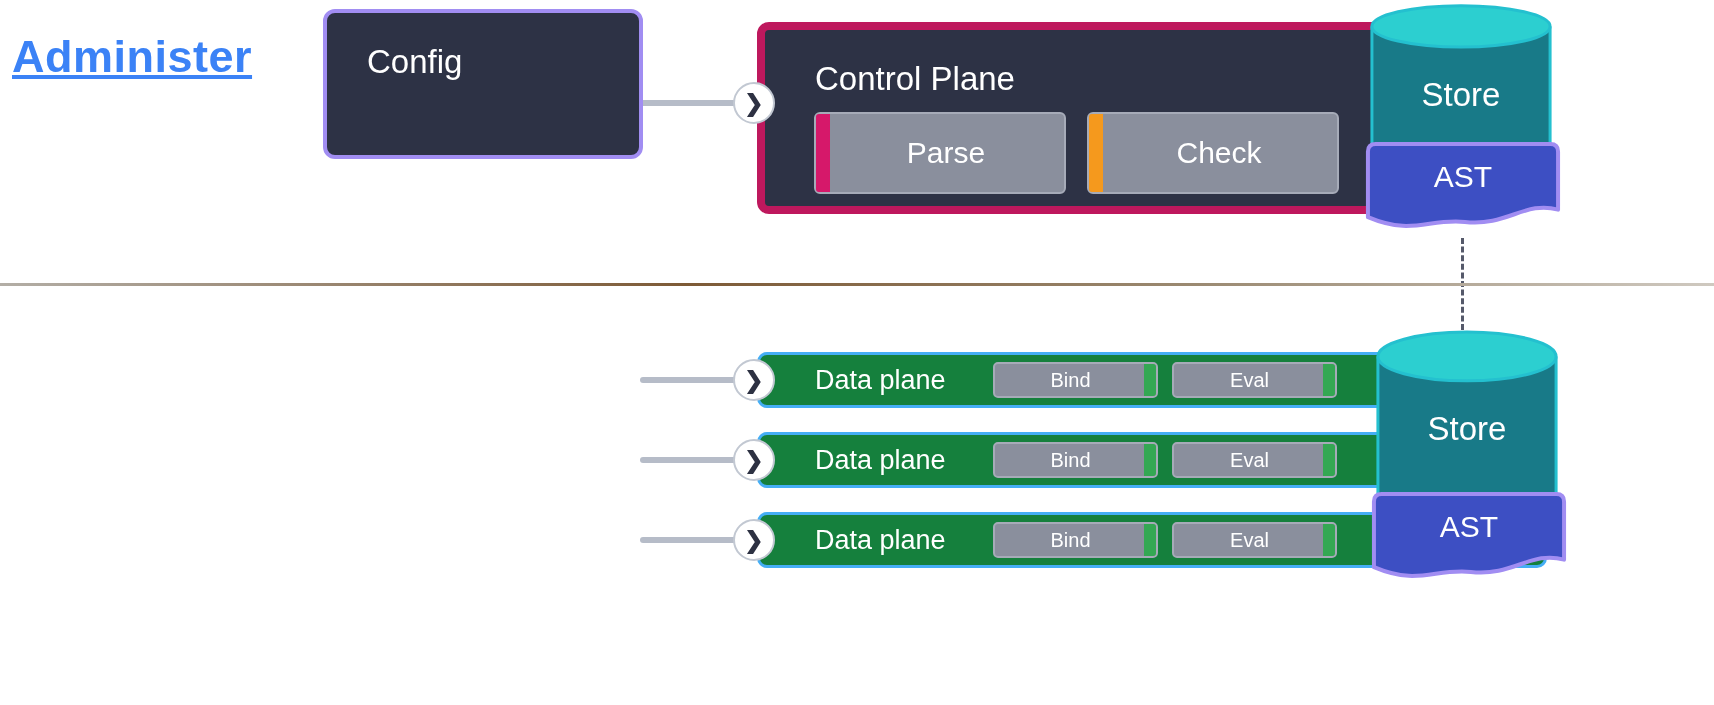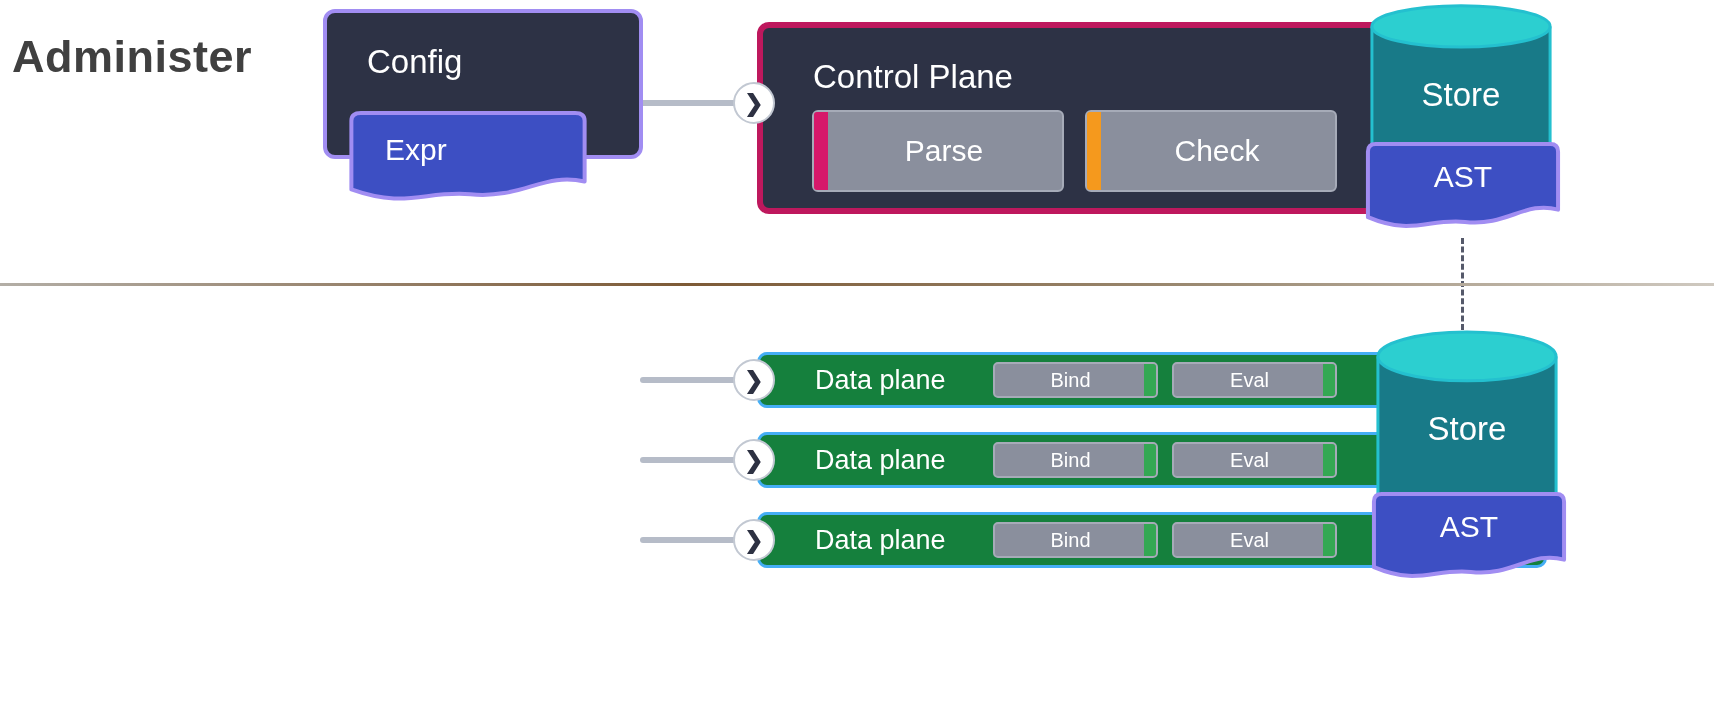--- a/index.html
+++ b/index.html
@@ -2,28 +2,28 @@
 <html><head>
 <meta charset="utf-8">
 <style>
   html,body{margin:0;padding:0;background:#fff;}
   #canvas{
     position:relative;width:1714px;height:705px;background:#ffffff;overflow:hidden;
     font-family:"Liberation Sans", sans-serif;
   }
   .abs{position:absolute;}
   .heading{
-    font-size:45px;font-weight:700;color:#404040;letter-spacing:.5px;line-height:1;
+    font-size:45px;font-weight:700;color:#3b82f6;letter-spacing:.5px;line-height:1;text-decoration:underline;
   }
   
   .navy-box{
     position:absolute;background:#2d3245;border-radius:12px;box-sizing:border-box;
   }
   .border-purple{border:4px solid #a18df2;}
-  .border-blue{border:6px solid #be185d;}
+  .border-blue{border:8px solid #be185d;}
   .box-title{position:absolute;color:#ffffff;font-size:33px;white-space:nowrap;}
   
   .stage{
     position:absolute;background:#8a8f9d;border:2px solid #a6abb8;border-radius:6px;
     box-sizing:border-box;display:flex;align-items:center;justify-content:center;
   }
   .stage .accent-left{position:absolute;left:0;top:0;bottom:0;width:14px;border-radius:3px 0 0 3px;}
   .stage-label{color:#fff;font-size:30px;padding-left:12px;}
   .ministage-label{color:#fff;font-size:20px;padding-right:10px;}
   .accent-pink{background:#d6186a;}
@@ -70,26 +70,20 @@
 <div id="canvas">
 
   <div class="abs heading" style="left:12px;top:34px;">Administer</div>
 
   <div class="connector" style="left:640px;top:100px;width:110px;"></div>
 
   <div class="navy-box border-purple" style="left:323px;top:9px;width:320px;height:150px;z-index:1;">
     <div class="box-title" style="left:40px;top:30px;">Config</div>
   </div>
 
-  <div class="doc" style="left:349px;top:111px;width:238px;height:98px;">
-    <svg viewBox="0 0 200 100" preserveAspectRatio="none">
-      <path d="M10 2 H190 Q198 2 198 10 V72 C164 62 146 90 102 85 C64 81 48 100 2 80 V10 Q2 2 10 2 Z" fill="#3d4fc3" stroke="#a18df2" stroke-width="4" stroke-linejoin="round" vector-effect="non-scaling-stroke"></path>
-    </svg>
-    <div class="doc-label" style="left:36px;top:22px;">Expr</div>
-  </div>
 
   <div class="navy-box border-blue" style="left:757px;top:22px;width:640px;height:192px;z-index:1;">
     <div class="box-title" style="left:50px;top:30px;">Control Plane</div>
     <div class="stage" style="left:322px;top:82px;width:252px;height:82px;">
       <div class="accent-left accent-orange"></div>
       <div class="stage-label">Check</div>
     </div>
     <div class="stage" style="left:49px;top:82px;width:252px;height:82px;">
       <div class="accent-left accent-pink"></div>
       <div class="stage-label">Parse</div>

